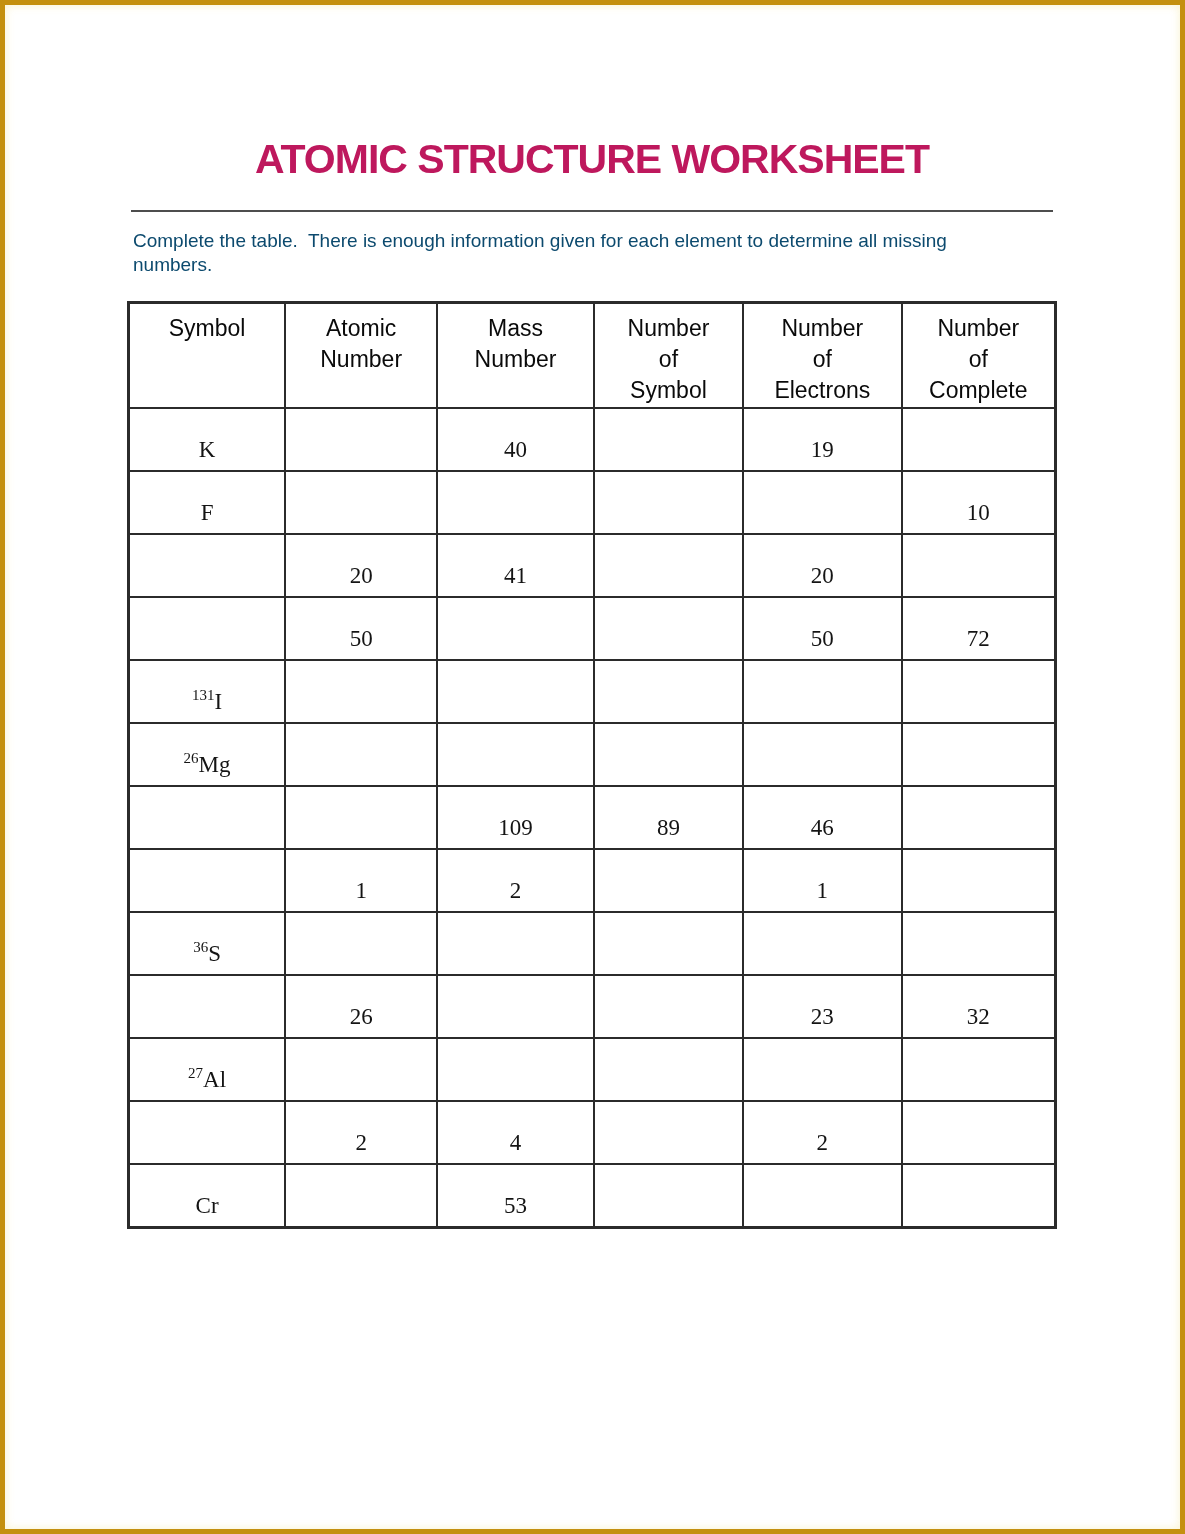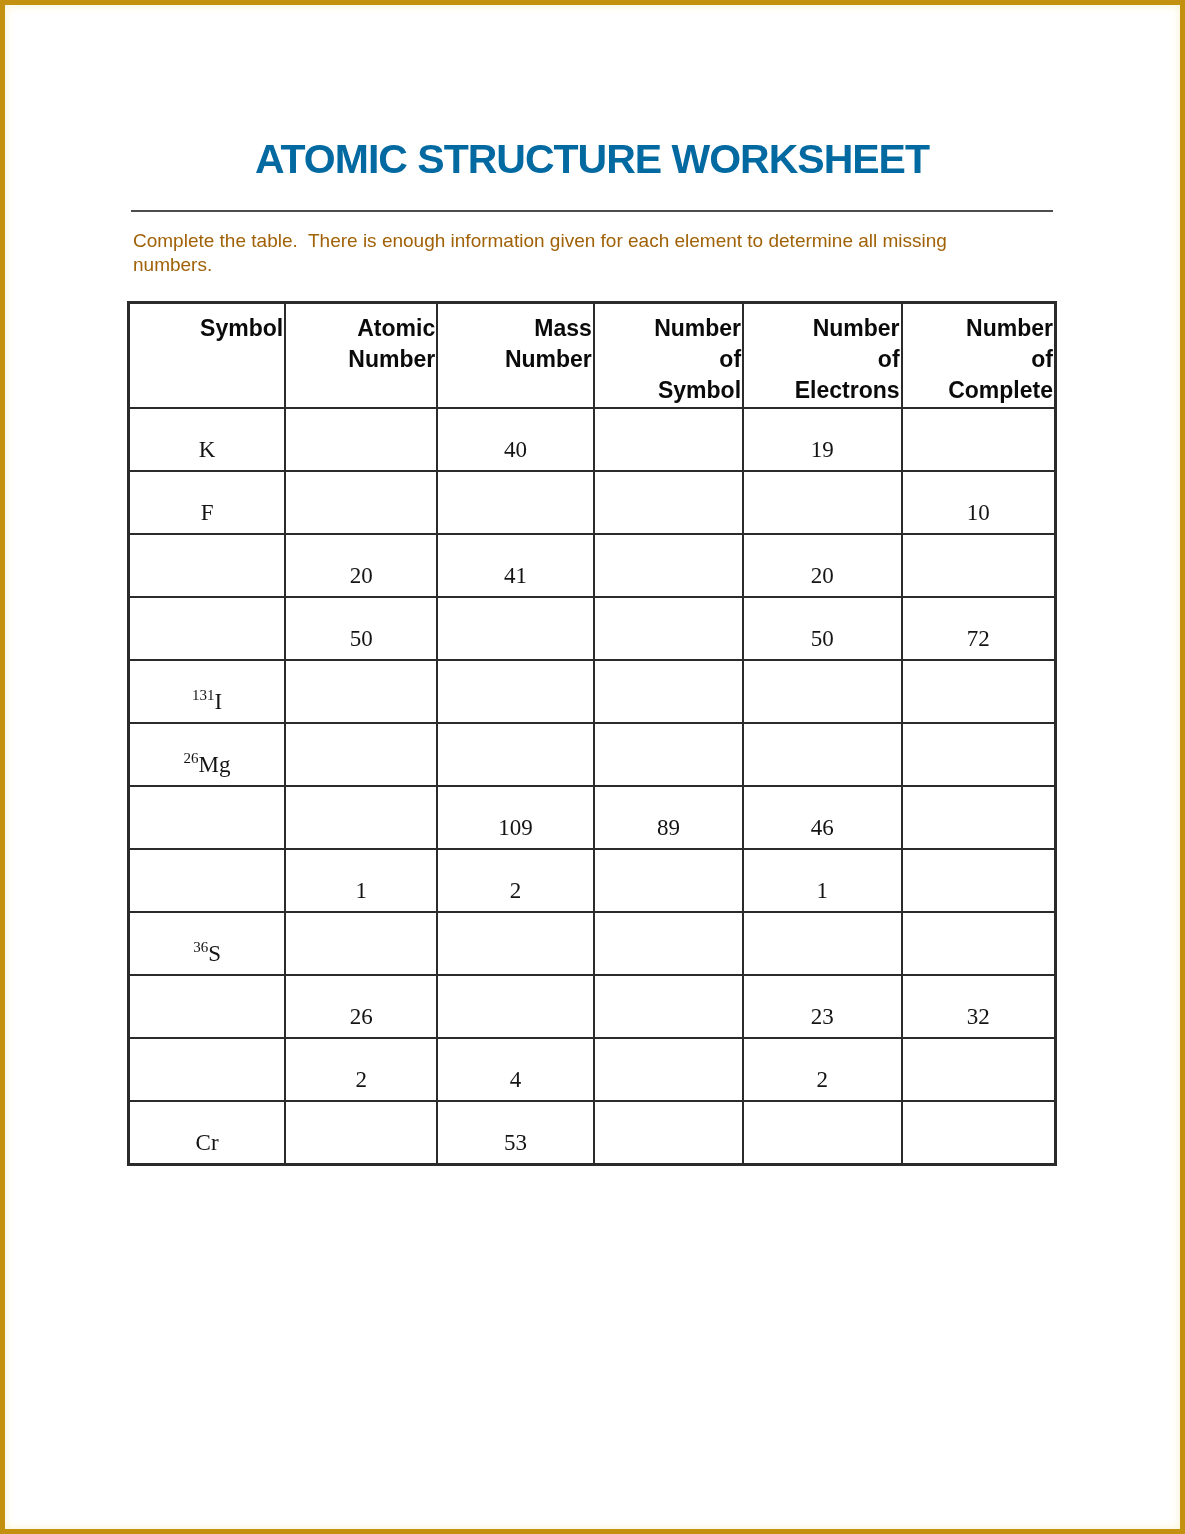--- a/index.html
+++ b/index.html
@@ -15,58 +15,58 @@
     overflow: hidden;
   }
   .title {
     position: absolute;
     top: 131px; left: 122px; width: 930px;
     margin: 0;
     text-align: center;
     font-size: 41px;
     font-weight: bold;
     letter-spacing: -1px;
-    color: #0369a1;
+    color: #be185d;
     white-space: nowrap;
   }
   .rule {
     position: absolute;
     top: 205px; left: 126px;
     width: 922px; height: 2px;
     background: #4d4d4d;
   }
   .instructions {
     position: absolute;
     top: 224px; left: 128px;
     width: 880px;
     margin: 0;
     font-size: 19px;
     line-height: 24px;
-    color: #a16207;
+    color: #0c4a6e;
     white-space: pre-wrap;
   }
   table.ws {
     position: absolute;
     top: 296px; left: 122px;
     width: 930px;
     border-collapse: collapse;
     table-layout: fixed;
     border: 3px solid #2B2B2B;
   }
   .ws th, .ws td {
     border: 2px solid #2B2B2B;
     box-sizing: border-box;
   }
   .ws th {
     height: 99px;
     vertical-align: top;
     padding-top: 9px;
-    text-align: right;
+    text-align: center;
     font-size: 23px;
-    font-weight: bold;
+    font-weight: normal;
     line-height: 31px;
     color: #0a0a0a;
   }
   .ws td {
     height: 63px;
     vertical-align: bottom;
     padding-bottom: 7px;
     text-align: center;
     font-family: "Liberation Serif", serif;
     font-size: 23px;
@@ -203,20 +203,28 @@
       </tr>
       <tr>
         <td><span class="sup"></span><span></span></td>
         <td>26</td>
         <td></td>
         <td></td>
         <td>23</td>
         <td>32</td>
       </tr>
       <tr>
+        <td><span class="sup">27</span><span>Al</span></td>
+        <td></td>
+        <td></td>
+        <td></td>
+        <td></td>
+        <td></td>
+      </tr>
+      <tr>
         <td><span class="sup"></span><span></span></td>
         <td>2</td>
         <td>4</td>
         <td></td>
         <td>2</td>
         <td></td>
       </tr>
       <tr>
         <td><span class="sup"></span><span>Cr</span></td>
         <td></td>

